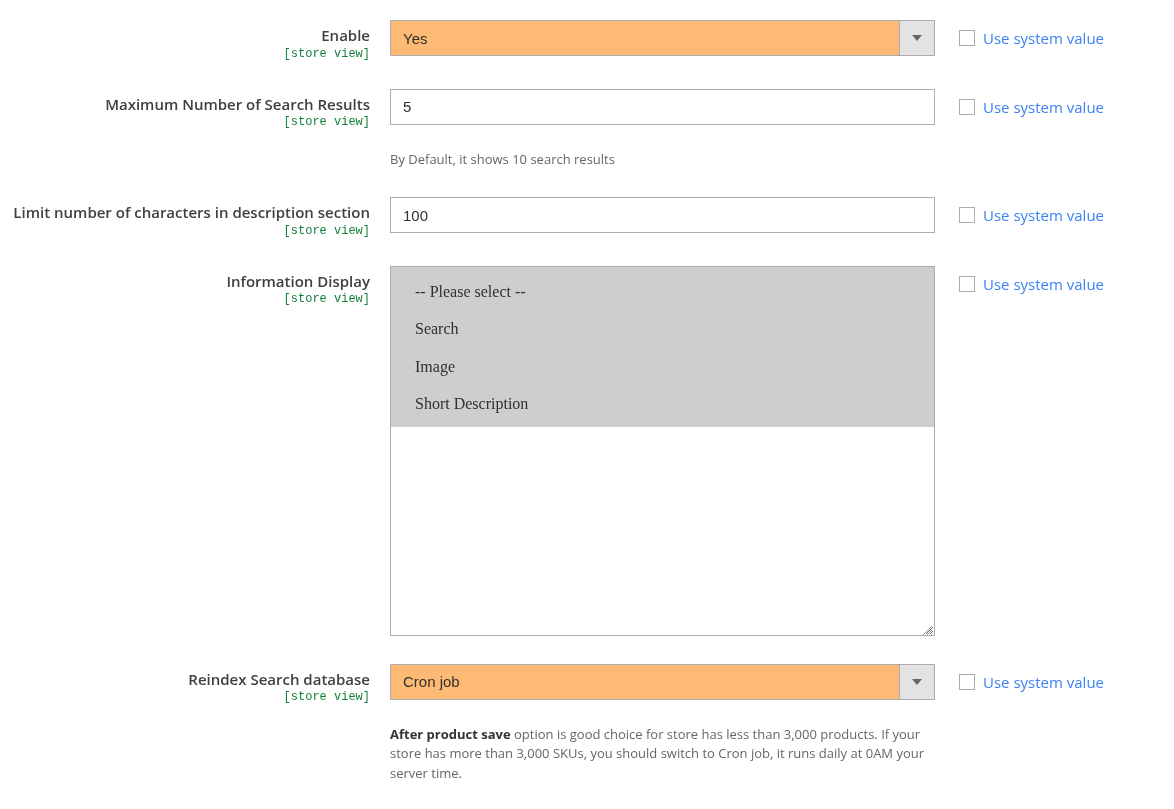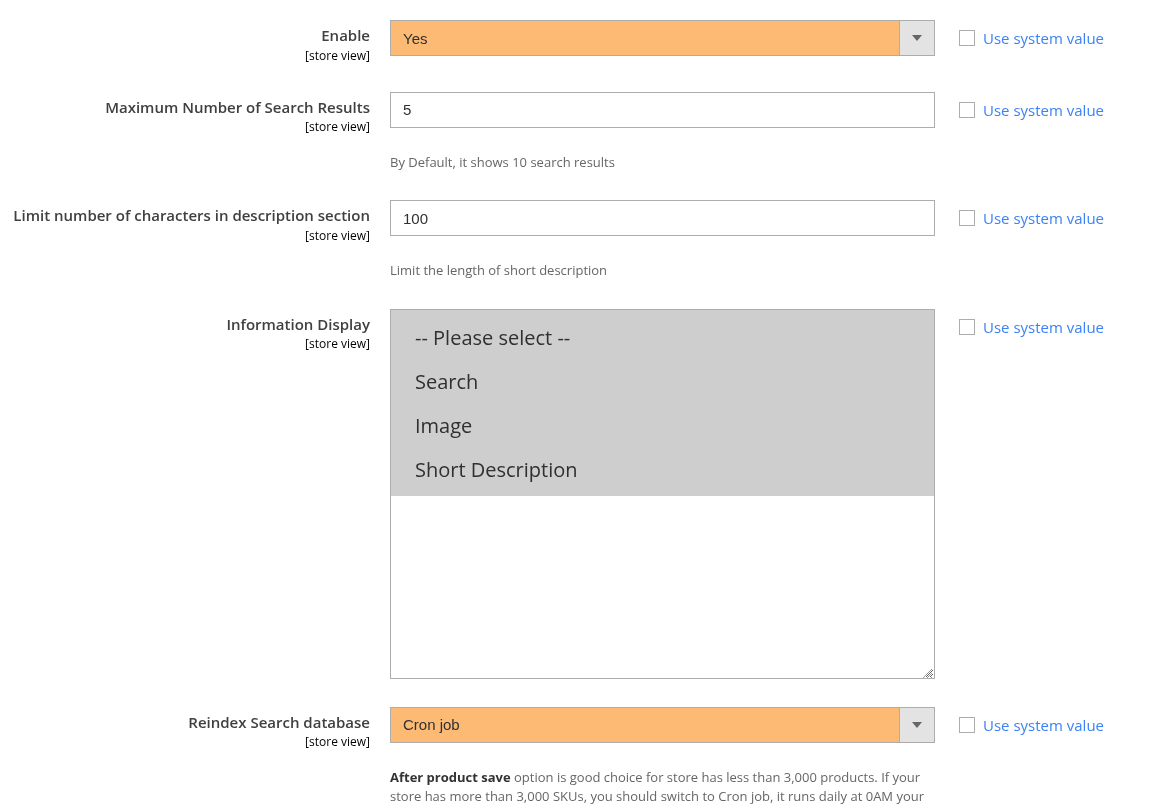--- a/index.html
+++ b/index.html
@@ -26,23 +26,24 @@
     }
     .label-text {
       font-size: 15px;
       font-weight: 600;
       color: #404040;
       line-height: 1.3;
     }
     .scope {
       display: block;
       font-size: 12px;
-      color: #000000;
+      color: #15803d;
       font-weight: 400;
       margin-top: 1px;
+      font-family: Liberation Mono, monospace;
     }
     .control-col {
       width: 545px;
       flex: 0 0 545px;
     }
     .sys-col {
       flex: 0 0 auto;
       display: flex;
       align-items: center;
       padding-left: 24px;
@@ -117,24 +118,25 @@
       overflow: auto;
       resize: both;
       position: relative;
     }
     .ms-group {
       background: #cecece;
       padding: 6px 0 4px 0;
     }
     .ms-opt {
       padding: 6px 24px;
-      font-size: 20px;
+      font-size: 16px;
       color: #303030;
       cursor: pointer;
       line-height: 1.6;
+      font-family: Liberation Serif, serif;
     }
     .resize-handle {
       position: absolute;
       right: 2px; bottom: 2px;
       width: 12px; height: 12px;
       pointer-events: none;
     }
   </style>
 </head>
 <body>
@@ -179,21 +181,20 @@
     </div>
   </div>
 
   <div class="row">
     <div class="label-col">
       <span class="label-text">Limit number of characters in description section</span>
       <span class="scope">[store view]</span>
     </div>
     <div class="control-col">
       <input type="text" class="text-input" value="100" style="">
-      <div class="note">Limit the length of short description</div>
     </div>
     <div class="sys-col">
       <input type="checkbox" style="">
       <span class="sys-label">Use system value</span>
     </div>
   </div>
 
   <div class="row">
     <div class="label-col">
       <span class="label-text">Information Display</span>

